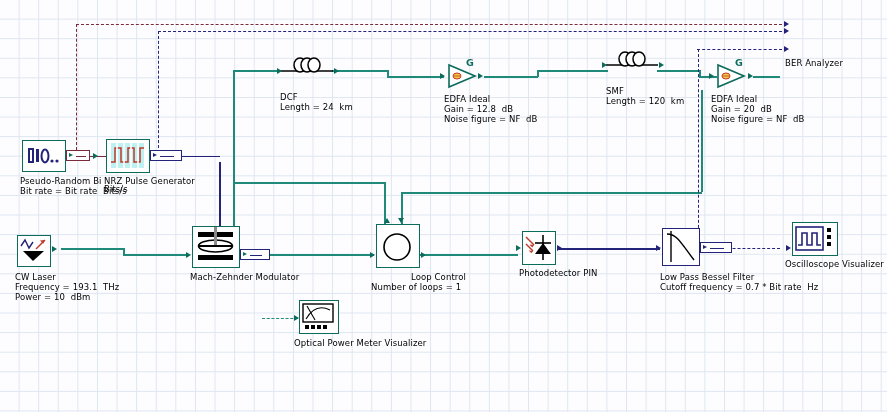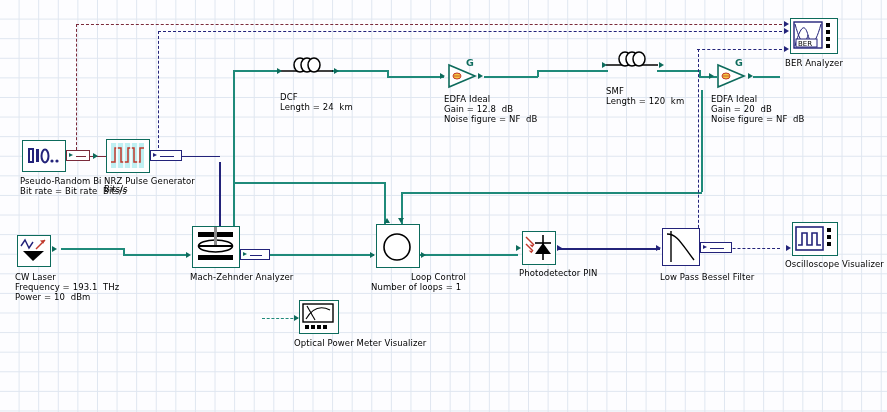--- a/index.html
+++ b/index.html
@@ -180,21 +180,21 @@
   </div>
   <div class="port in" style="left:186px;top:252px;">
       <div class="tri"></div>
     </div>
   <div class="port out" style="left:241px;top:252px;">
       <div class="tri"></div>
     </div>
   <div class="tag" style="left:240px;top:249px;width:30px;"></div>
   <div class="tagtri" style="left:243px;top:251.5px;"></div>
   <div class="tagline" style="left:250px;top:254.5px;width:12px;"></div>
-  <div class="lbl" style="left:190px;top:272px;">Mach-Zehnder Analyzer</div>
+  <div class="lbl" style="left:190px;top:272px;">Mach-Zehnder Modulator</div>
 
   <div class="comp" style="left:376px;top:224px;width:44px;height:44px;">
     <svg width="41" height="41" viewBox="0 0 41 41">
       <circle cx="20" cy="22" r="13" fill="none" stroke="#000" stroke-width="1.6"></circle>
     </svg>
   </div>
   <div class="port up" style="left:384px;top:218px;">
       <div class="tri"></div>
     </div>
   <div class="port down" style="left:398px;top:218px;">
@@ -272,33 +272,20 @@
   <div class="port in" style="left:709px;top:73px;">
       <div class="tri"></div>
     </div>
   <div class="port out" style="left:748px;top:73px;">
       <div class="tri"></div>
     </div>
   <div class="lbl" style="left:711px;top:94px;">EDFA Ideal</div>
   <div class="lbl" style="left:711px;top:104px;">Gain = 20  dB</div>
   <div class="lbl" style="left:711px;top:114px;">Noise figure = NF  dB</div>
 
-  <div class="comp" style="left:790px;top:18px;width:48px;height:36px;">
-    <svg width="45" height="33" viewBox="0 0 45 33">
-      <rect x="3" y="3" width="28" height="26" fill="none" stroke="#23237a" stroke-width="1.4"></rect>
-      <path d="M4 27 C10 5, 14 5, 17 16 C20 27, 24 27, 30 5" fill="none" stroke="#23237a" stroke-width="1"></path>
-      <path d="M4 5 C10 27, 14 27, 17 16" fill="none" stroke="#23237a" stroke-width="1"></path>
-      <rect x="5" y="20" width="21" height="8" fill="#fff" stroke="#23237a" stroke-width="1"></rect>
-      <text x="7" y="27" font-family="DejaVu Sans, sans-serif" font-size="7" fill="#000">BER</text>
-      <rect x="35" y="4" width="4" height="4" fill="#000"></rect>
-      <rect x="35" y="11" width="4" height="4" fill="#000"></rect>
-      <rect x="35" y="18" width="4" height="4" fill="#000"></rect>
-      <rect x="35" y="25" width="4" height="4" fill="#000"></rect>
-    </svg>
-  </div>
   <div class="port in e" style="left:784px;top:21px;">
       <div class="tri"></div>
     </div>
   <div class="port in e" style="left:784px;top:28px;">
       <div class="tri"></div>
     </div>
   <div class="port in e" style="left:784px;top:46px;">
       <div class="tri"></div>
     </div>
   <div class="lbl" style="left:785px;top:58px;">BER Analyzer</div>
@@ -331,20 +318,21 @@
   <div class="port in e" style="left:656px;top:245px;">
       <div class="tri"></div>
     </div>
   <div class="port out e" style="left:701px;top:245px;">
       <div class="tri"></div>
     </div>
   <div class="tag" style="left:700px;top:242px;width:32px;"></div>
   <div class="tagtri e" style="left:703px;top:245px;"></div>
   <div class="tagline" style="left:710px;top:248px;width:14px;"></div>
   <div class="lbl" style="left:660px;top:272px;">Low Pass Bessel Filter</div>
+  <div class="lbl" style="left:660px;top:282px;">Cutoff frequency = 0.7 * Bit rate  Hz</div>
 
   <div class="comp" style="left:792px;top:222px;width:46px;height:34px;">
     <svg width="43" height="31" viewBox="0 0 43 31">
       <rect x="3" y="4" width="27" height="23" fill="none" stroke="#23237a" stroke-width="1.6"></rect>
       <path d="M5 22 L9 22 L9 10 L14 10 L14 22 L19 22 L19 10 L24 10 L24 22 L28 22" fill="none" stroke="#23237a" stroke-width="1.6"></path>
       <rect x="34" y="5" width="4" height="4" fill="#000"></rect>
       <rect x="34" y="12" width="4" height="4" fill="#000"></rect>
       <rect x="34" y="19" width="4" height="4" fill="#000"></rect>
     </svg>
   </div>

